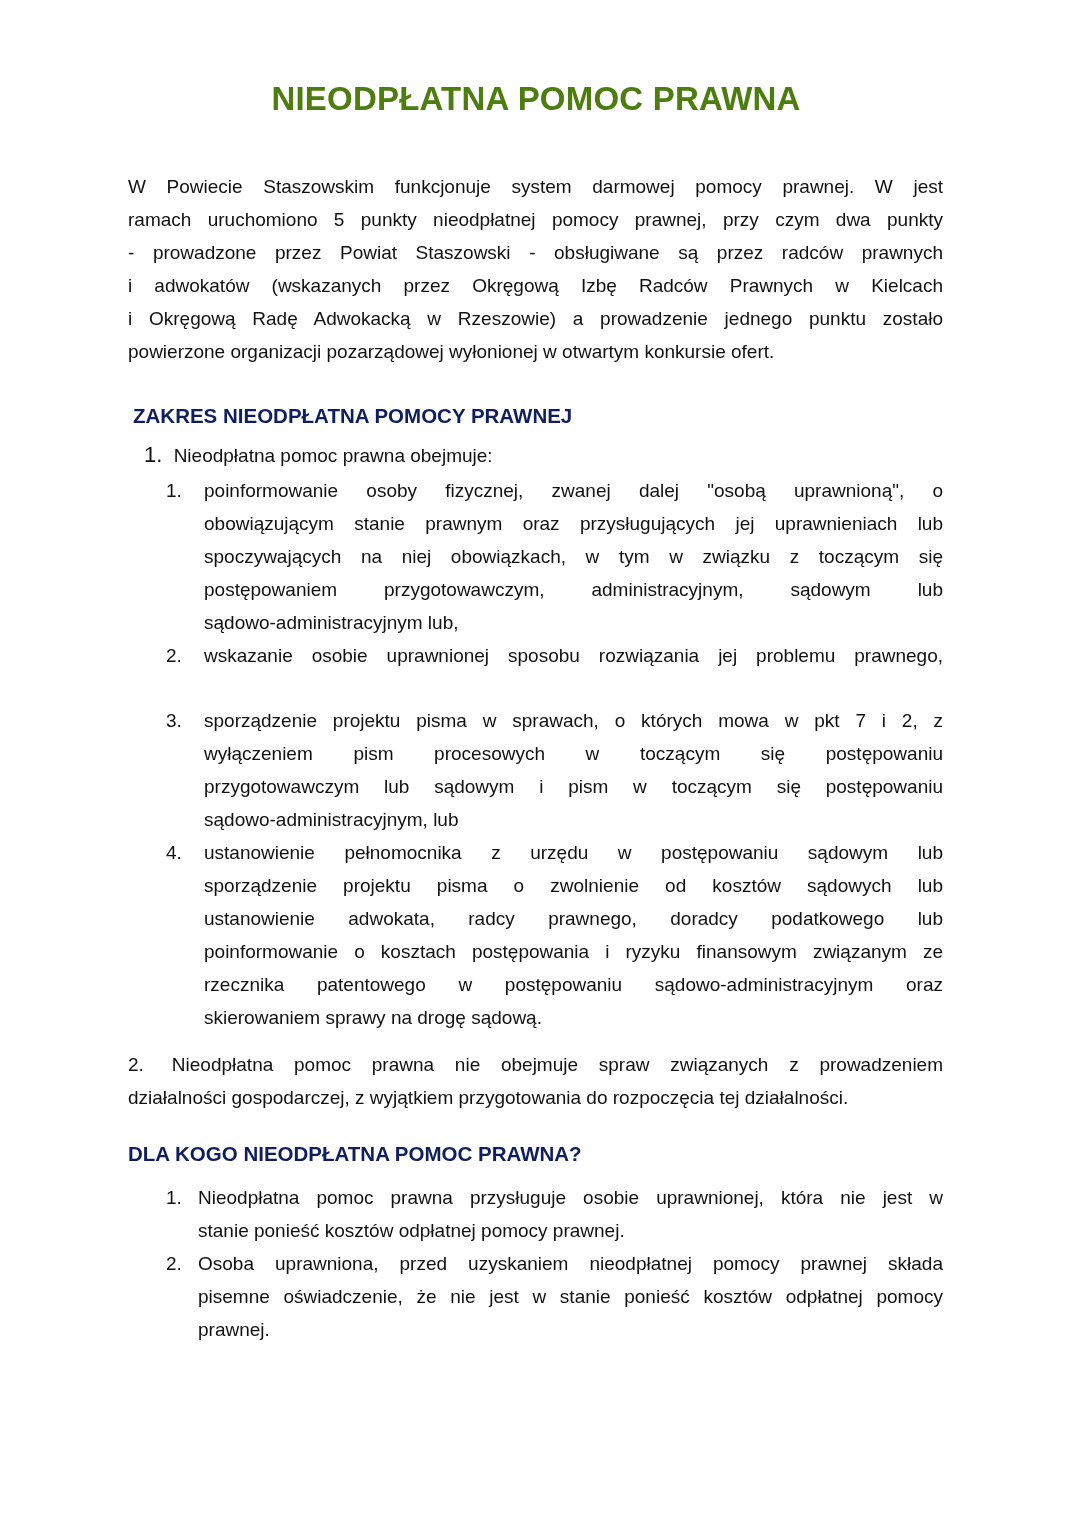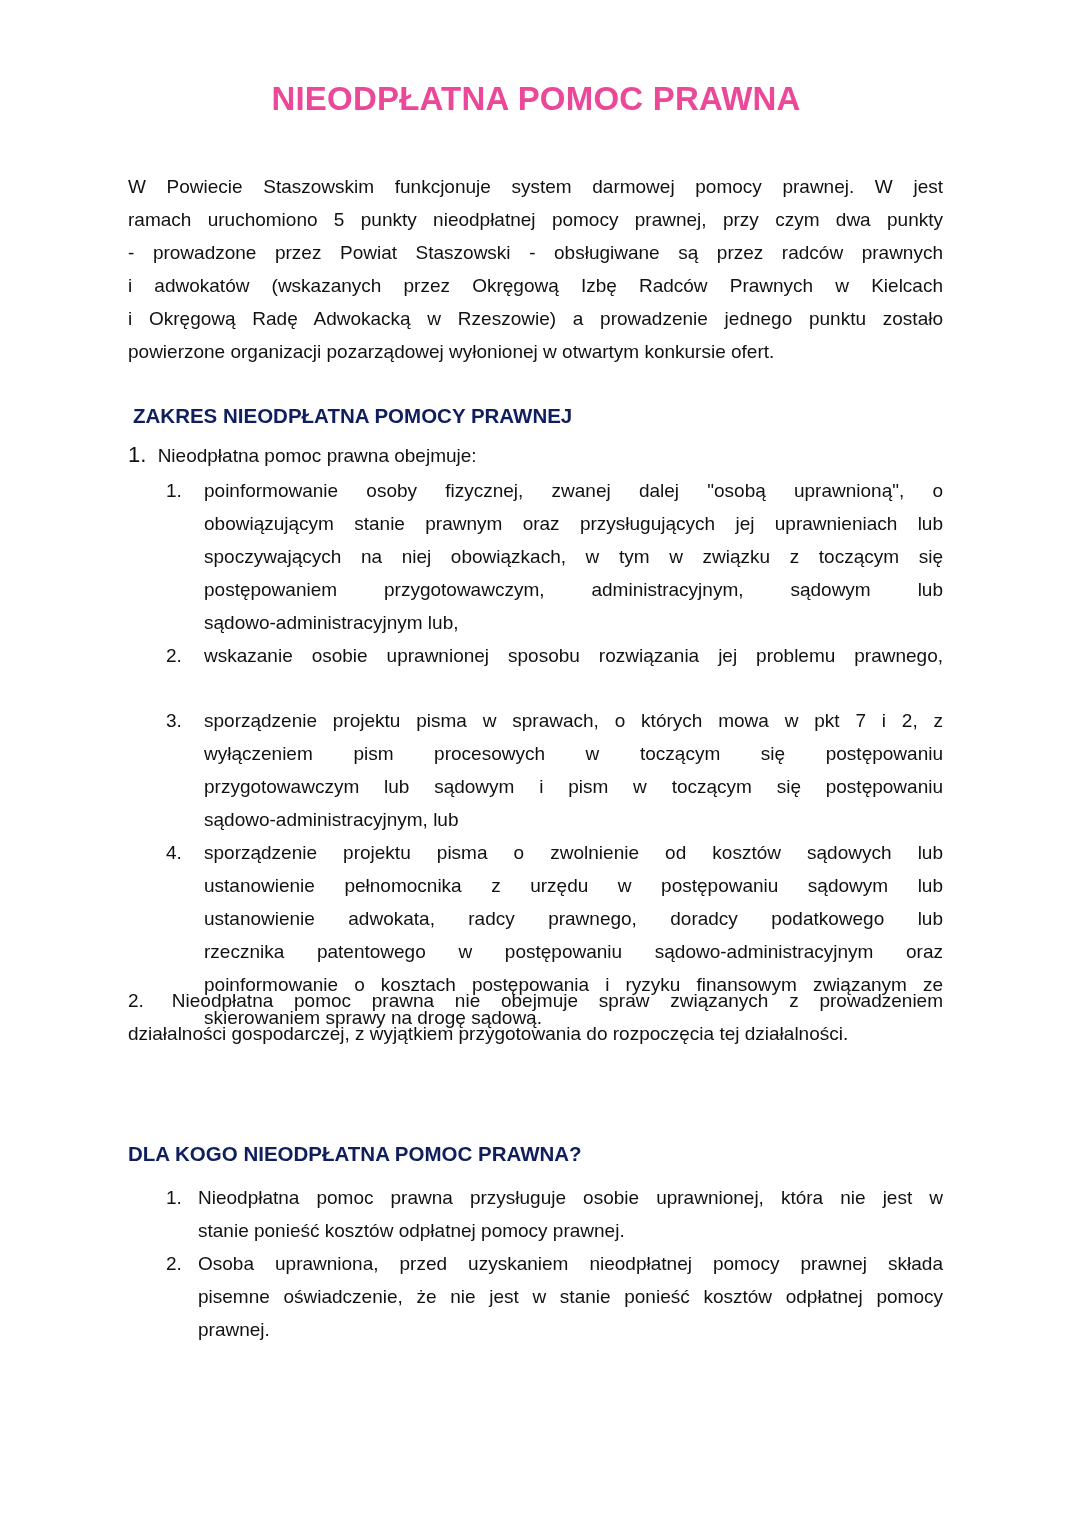--- a/index.html
+++ b/index.html
@@ -1,24 +1,24 @@
 <!DOCTYPE html>
 <html><head>
   <meta charset="utf-8">
   <style>
     html, body { margin: 0; padding: 0; background: #ffffff; }
     body { width: 1072px; height: 1516px; position: relative; overflow: hidden;
       font-family: "Liberation Sans", "DejaVu Sans", sans-serif; color: #111111; }
     .page { position: absolute; left: 0; top: 0; width: 1072px; height: 1516px; }
     .title { position: absolute; left: 0; width: 1072px; top: 80px; text-align: center;
-      font-size: 33px; font-weight: bold; color: #ec4899; letter-spacing: 0.2px; }
+      font-size: 33px; font-weight: bold; color: #4d7c0f; letter-spacing: 0.2px; }
     .para { position: absolute; left: 128px; width: 815px; font-size: 19px; line-height: 33px;
       text-align: justify; }
     .heading { position: absolute; font-size: 20.5px; font-weight: bold; color: #0f1f5e; }
-    .list-top { position: absolute; left: 128px; width: 815px; font-size: 19px; line-height: 33px; }
+    .list-top { position: absolute; left: 144px; width: 815px; font-size: 19px; line-height: 33px; }
     .list-top .num { font-size: 22px; }
     .item { position: absolute; left: 166px; width: 777px; font-size: 19px; line-height: 33px; }
     .item .n { position: absolute; left: 0; top: 0; width: 36px; }
     .item .t { position: absolute; left: 38px; right: 0; top: 0; text-align: justify; }
     .item.b .t { left: 32px; }
     .justify-last { text-align-last: justify; }
   </style>
 </head>
 <body>
 
@@ -66,30 +66,30 @@
       <div class="justify-last">sporządzenie projektu pisma w sprawach, o których mowa w pkt 7 i 2, z</div>
       <div class="justify-last">wyłączeniem pism procesowych w toczącym się postępowaniu</div>
       <div class="justify-last">przygotowawczym lub sądowym i pism w toczącym się postępowaniu</div>
       <div>sądowo-administracyjnym, lub</div>
     </div>
   </div>
 
   <div class="item" style="top:836px; height:198px;">
     <span class="n">4.</span>
     <div class="t">
+      <div class="justify-last">ustanowienie pełnomocnika z urzędu w postępowaniu sądowym lub</div>
       <div class="justify-last">sporządzenie projektu pisma o zwolnienie od kosztów sądowych lub</div>
-      <div class="justify-last">ustanowienie pełnomocnika z urzędu w postępowaniu sądowym lub</div>
       <div class="justify-last">ustanowienie adwokata, radcy prawnego, doradcy podatkowego lub</div>
+      <div class="justify-last">poinformowanie o kosztach postępowania i ryzyku finansowym związanym ze</div>
       <div class="justify-last">rzecznika patentowego w postępowaniu sądowo-administracyjnym oraz</div>
-      <div class="justify-last">poinformowanie o kosztach postępowania i ryzyku finansowym związanym ze</div>
       <div>skierowaniem sprawy na drogę sądową.</div>
     </div>
   </div>
 
-  <div class="para" style="top:984px;">
+  <div class="para" style="top:1048px;">
     <div class="justify-last">
       <span>2.</span><span style="display:inline-block;width:28px;"></span><span>Nieodpłatna pomoc prawna nie obejmuje spraw związanych z prowadzeniem</span>
     </div>
     <div>działalności gospodarczej, z wyjątkiem przygotowania do rozpoczęcia tej działalności.</div>
   </div>
 
   <div class="heading" style="left:128px; top:1142px;">DLA KOGO NIEODPŁATNA POMOC PRAWNA?</div>
 
   <div class="item b" style="top:1181px; height:66px;">
     <span class="n">1.</span>

